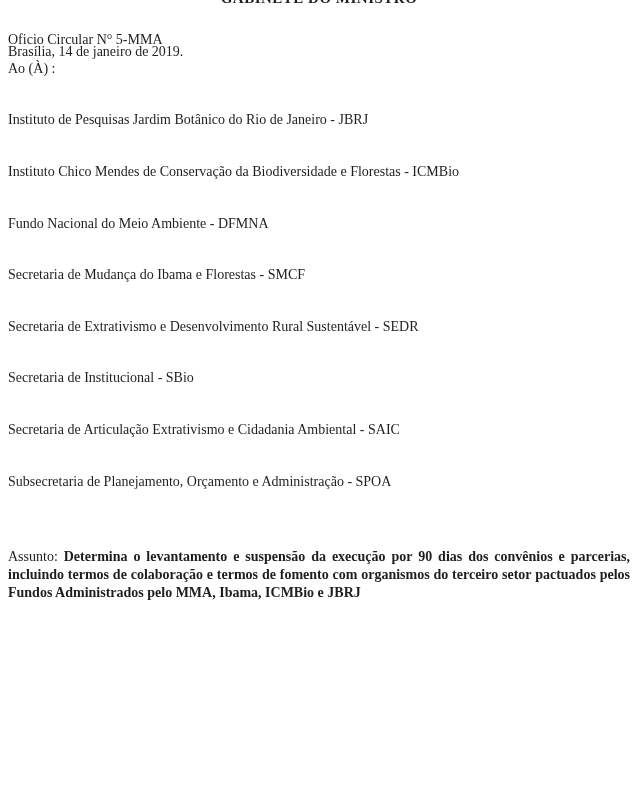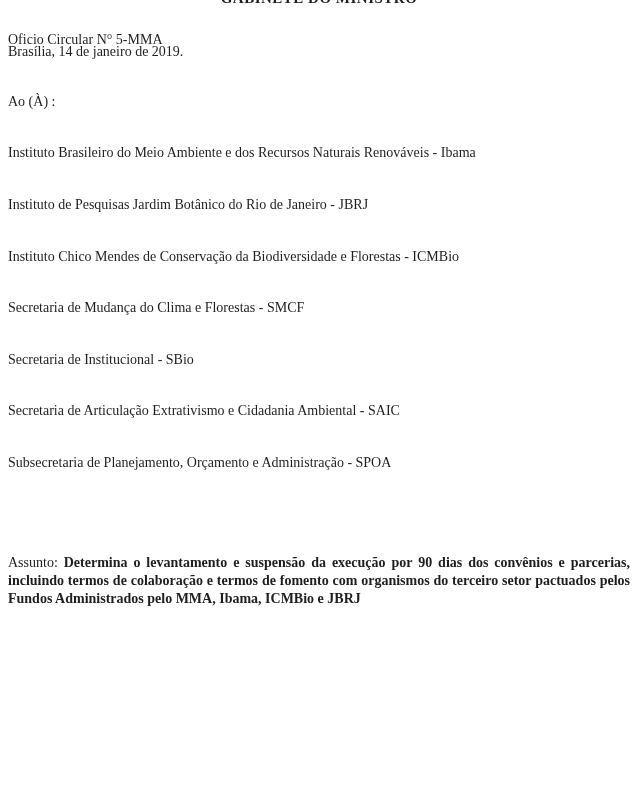--- a/index.html
+++ b/index.html
@@ -30,52 +30,52 @@
   .ref-line {
     margin-top: 24px;
     line-height: 17px;
   }
   .date-line {
     margin-top: -5px;
     line-height: 17px;
     text-align: left;
   }
   .recipients-label {
-    margin-top: 33px;
     line-height: 17px;
   }
   .recipients-list {
     line-height: 17.2px;
     white-space: pre-wrap;
   }
   .subject-block {
-    margin-top: 48px;
+    margin-top: 24px;
     line-height: 18px;
     text-align: justify;
   }
   .subject-text { font-weight: bold; }
 </style>
 </head>
 <body>
 
 <div class="page">
 
   <div class="doc-header">GABINETE DO MINISTRO</div>
 
   <div class="ref-line">Oficio Circular N° 5-MMA</div>
 
   <div class="date-line">Brasília, 14 de janeiro de 2019.</div>
 
   <div class="recipients-label">Ao (À) :</div>
 
   <div class="recipients-list">
-    <div>Instituto Brasileiro do Meio Ambiente e dos Recursos Naturais Renováveis - Ibama</div>
     <div>Instituto de Pesquisas Jardim Botânico do Rio de Janeiro - JBRJ</div>
     <div>Instituto Chico Mendes de Conservação da Biodiversidade e Florestas - ICMBio</div>
-    <div>Secretaria de Mudança do Clima e Florestas - SMCF</div>
+    <div>Fundo Nacional do Meio Ambiente - DFMNA</div>
+    <div>Secretaria de Mudança do Ibama e Florestas - SMCF</div>
+    <div>Secretaria de Extrativismo e Desenvolvimento Rural Sustentável - SEDR</div>
     <div>Secretaria de Institucional - SBio</div>
     <div>Secretaria de Articulação Extrativismo e Cidadania Ambiental - SAIC</div>
     <div>Subsecretaria de Planejamento, Orçamento e Administração - SPOA</div>
   </div>
 
   <div class="subject-block">
     <span class="subject-label">Assunto:</span>
     <span> </span>
     <span class="subject-text">Determina o levantamento e suspensão da execução por 90 dias dos convênios e parcerias, incluindo termos de colaboração e termos de fomento com organismos do terceiro setor pactuados pelos Fundos Administrados pelo MMA, Ibama, ICMBio e JBRJ</span>
   </div>

